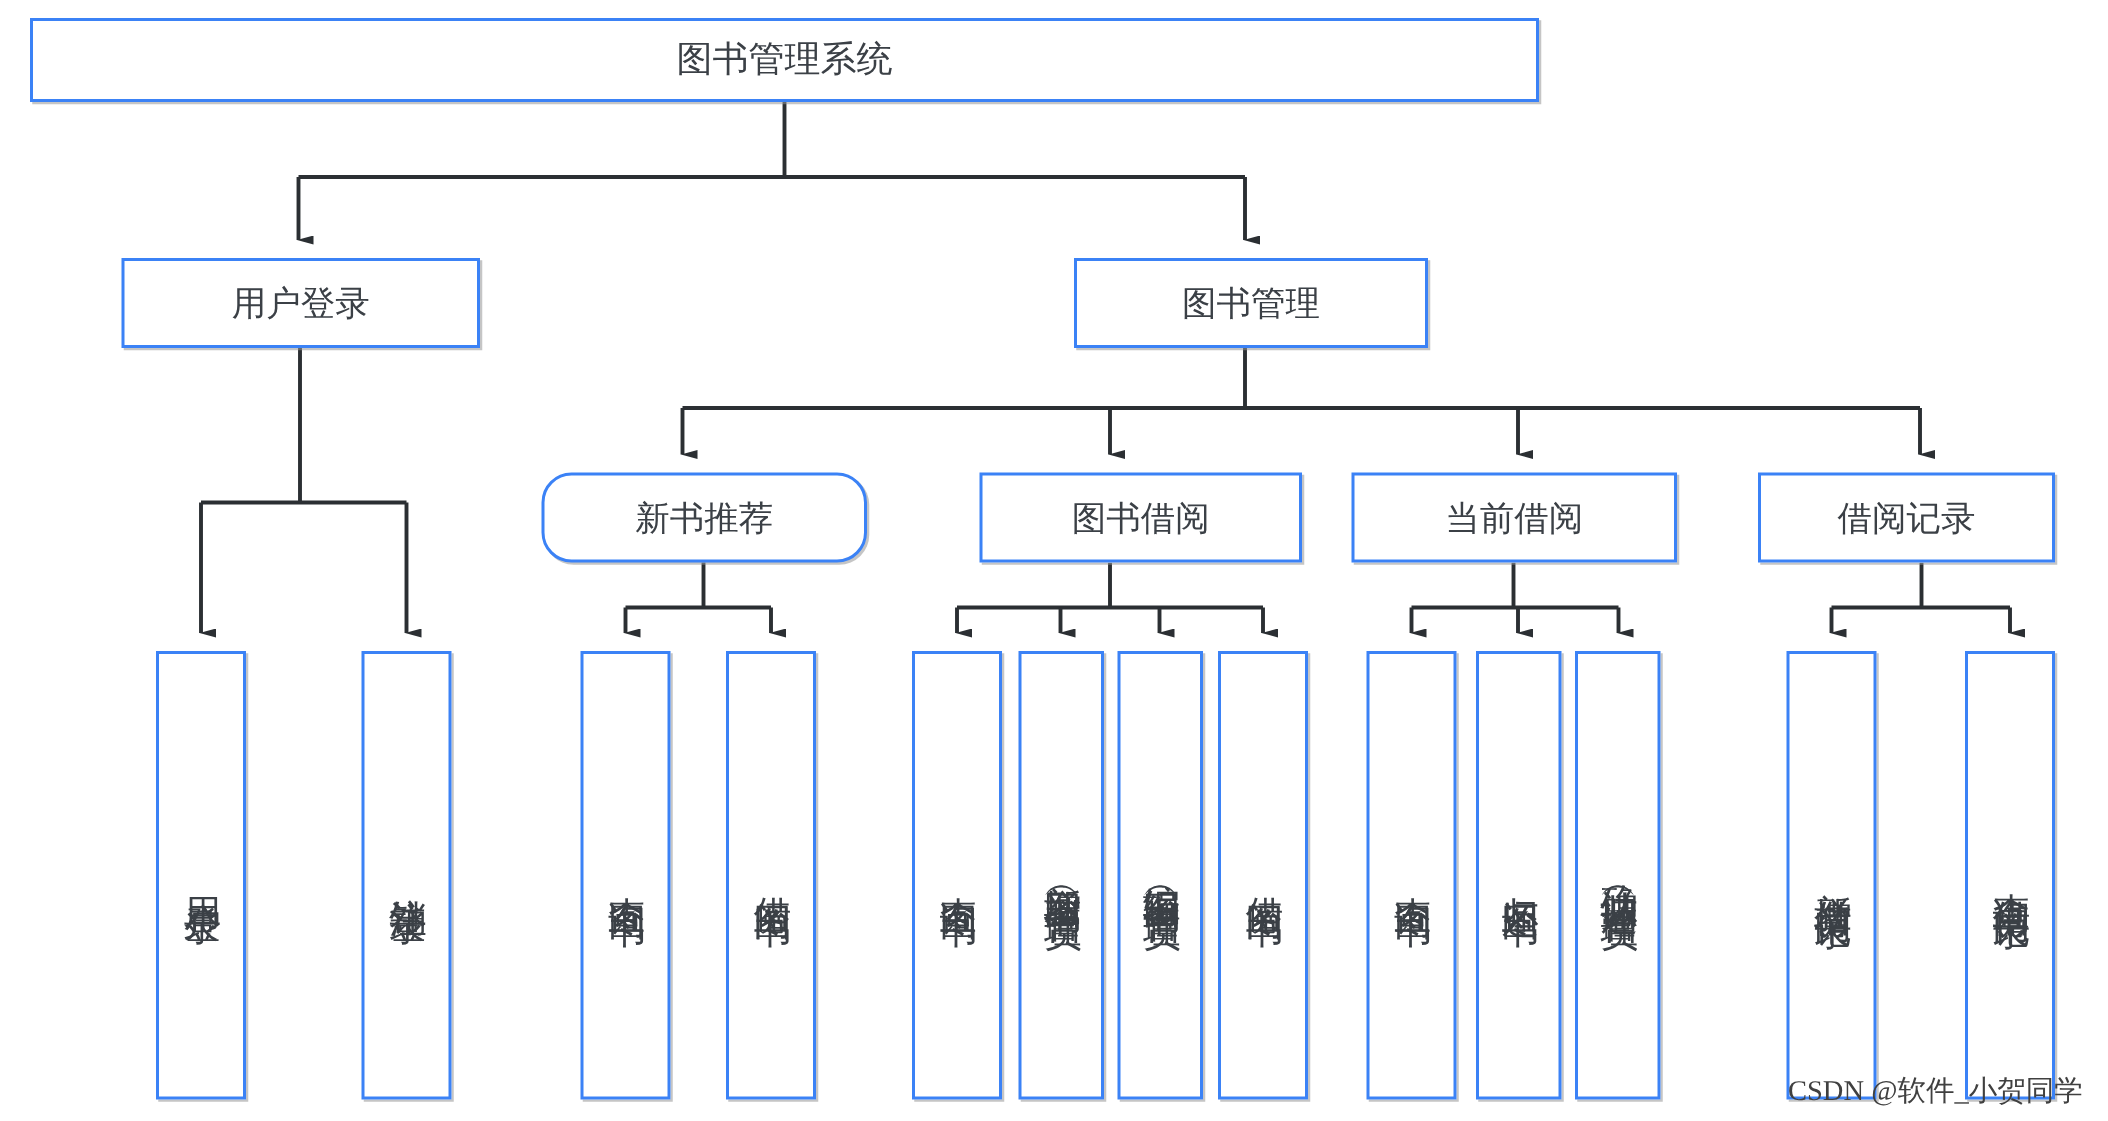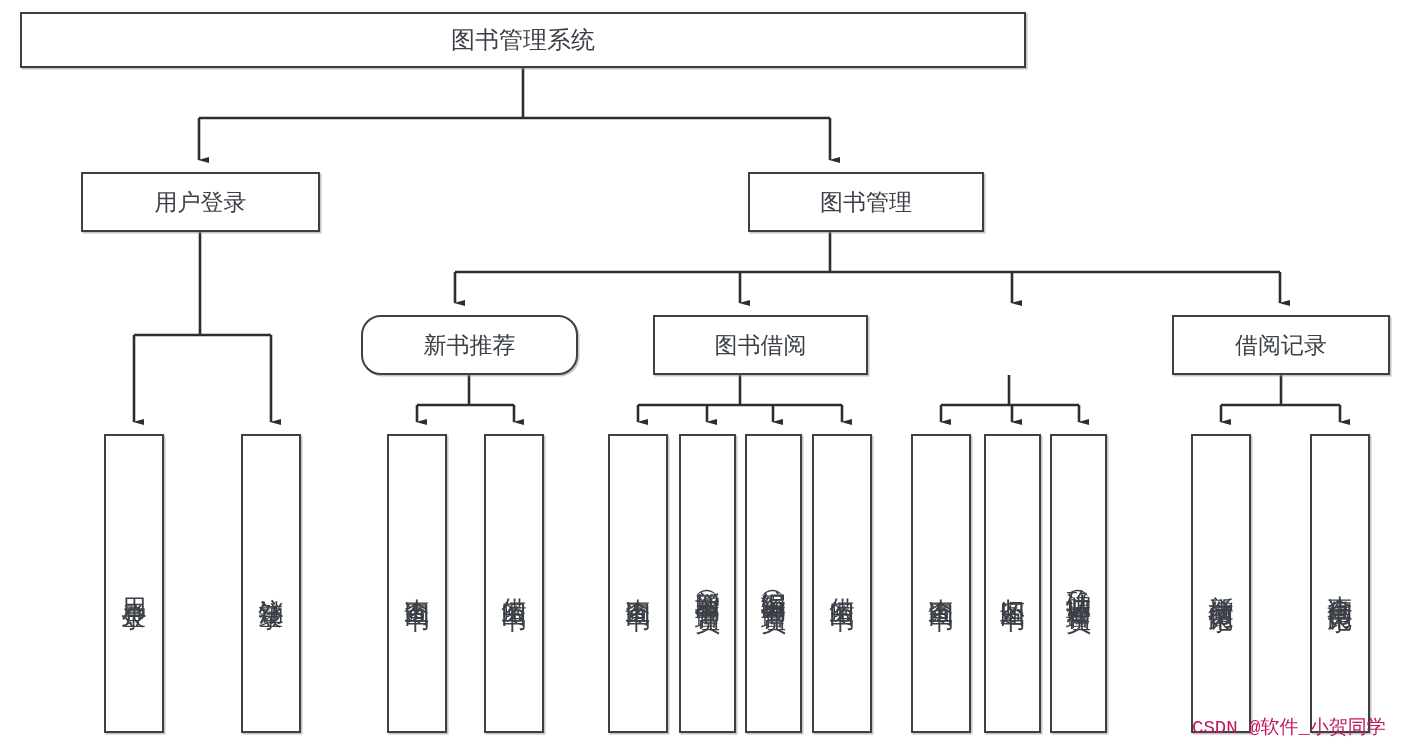--- a/index.html
+++ b/index.html
@@ -21,21 +21,21 @@
     position: absolute;
     left: 0;
     top: 0;
     width: 1405px;
     height: 747px;
     pointer-events: none;
   }
   .node {
     position: absolute;
     box-sizing: border-box;
-    border: 2px solid #404040;
+    border: 2px solid #3b82f6;
     background: #ffffff;
     display: flex;
     align-items: center;
     justify-content: center;
     box-shadow: 1.5px 1.5px 0 0 rgba(150,150,150,0.55);
   }
   .node .label {
     color: #3b4046;
     line-height: 1.15;
     text-align: center;
@@ -54,24 +54,24 @@
   .node.vert .label {
     writing-mode: vertical-rl;
     text-orientation: upright;
     font-size: 25px;
     letter-spacing: 3px;
     line-height: 1;
     white-space: nowrap;
   }
   .watermark {
     position: absolute;
-    color: #be185d;
+    color: #404040;
     font-size: 19px;
     white-space: nowrap;
-    font-family: Liberation Mono, monospace;
+    font-family: Liberation Serif, serif;
   }
 </style>
 </head>
 <body>
 
 <div id="canvas">
 
   <svg class="edges" viewBox="0 0 1405 747">
     <defs>
       <marker id="arrow" markerWidth="10" markerHeight="12" refX="3" refY="10" orient="auto" markerUnits="userSpaceOnUse">
@@ -122,31 +122,34 @@
     </g>
   </svg>
 
   <div class="node horiz root" style="left:20px; top:12px; width:1006px; height:56px;">
     <span class="label">图书管理系统</span>
   </div>
 
   <div class="node horiz" style="left:81px; top:172px; width:239px; height:60px;">
     <span class="label">用户登录</span>
   </div>
-  <div class="node horiz" style="left:748px; top:172px; width:236px; height:60px;">
+  <div class="node horiz" style="left:716px; top:172px; width:236px; height:60px;">
     <span class="label">图书管理</span>
   </div>
 
   <div class="node horiz" style="left:361px; top:315px; width:217px; height:60px;border-radius:20px;">
     <span class="label">新书推荐</span>
   </div>
   <div class="node horiz" style="left:633px; top:315px; width:215px; height:60px;margin-left:20px;">
     <span class="label">图书借阅</span>
   </div>
-  <div class="node horiz" style="left:1172px; top:315px; width:218px; height:60px;">
+  <div class="node horiz" style="left:901px; top:315px; width:217px; height:60px;">
+    <span class="label">当前借阅</span>
+  </div>
+  <div class="node horiz" style="left:1172px; top:315px; width:198px; height:60px;">
     <span class="label">借阅记录</span>
   </div>
 
   <div class="node vert" style="left:104px; top:434px; width:60px; height:299px;">
     <span class="label">用户登录</span>
   </div>
   <div class="node vert" style="left:241px; top:434px; width:60px; height:299px;">
     <span class="label">注销登录</span>
   </div>
   <div class="node vert" style="left:387px; top:434px; width:60px; height:299px;">

